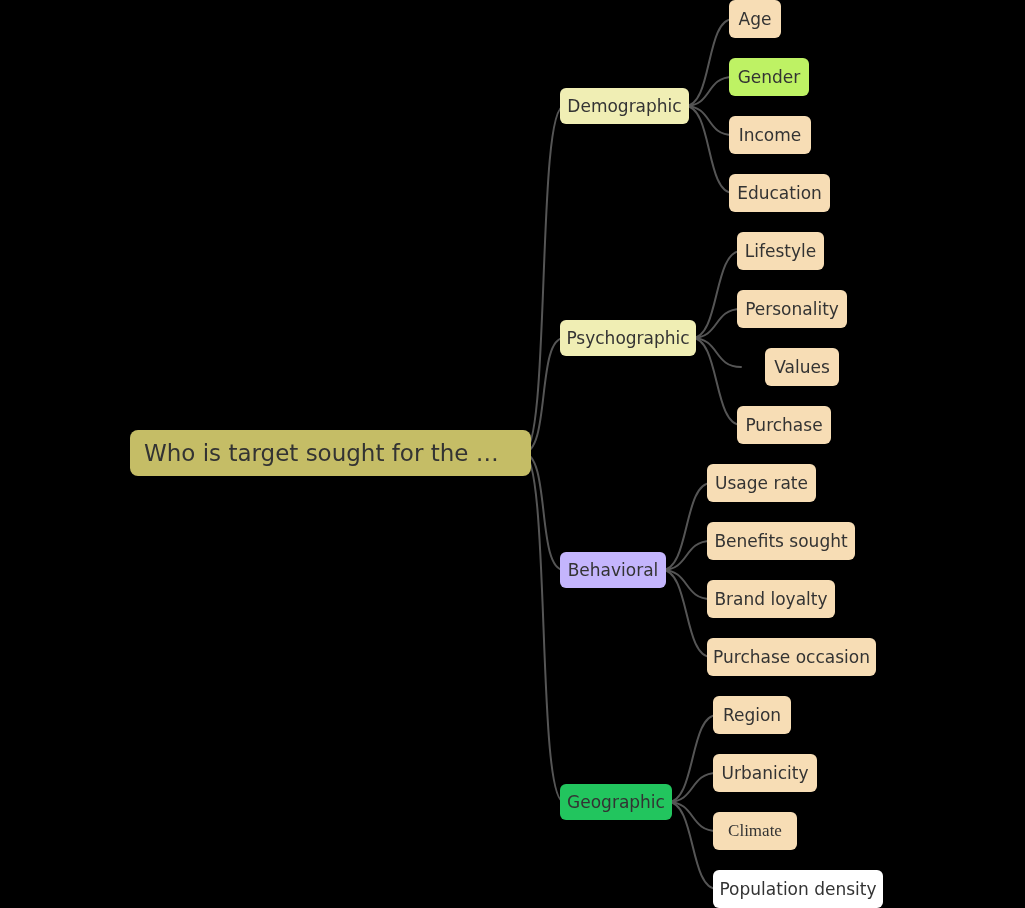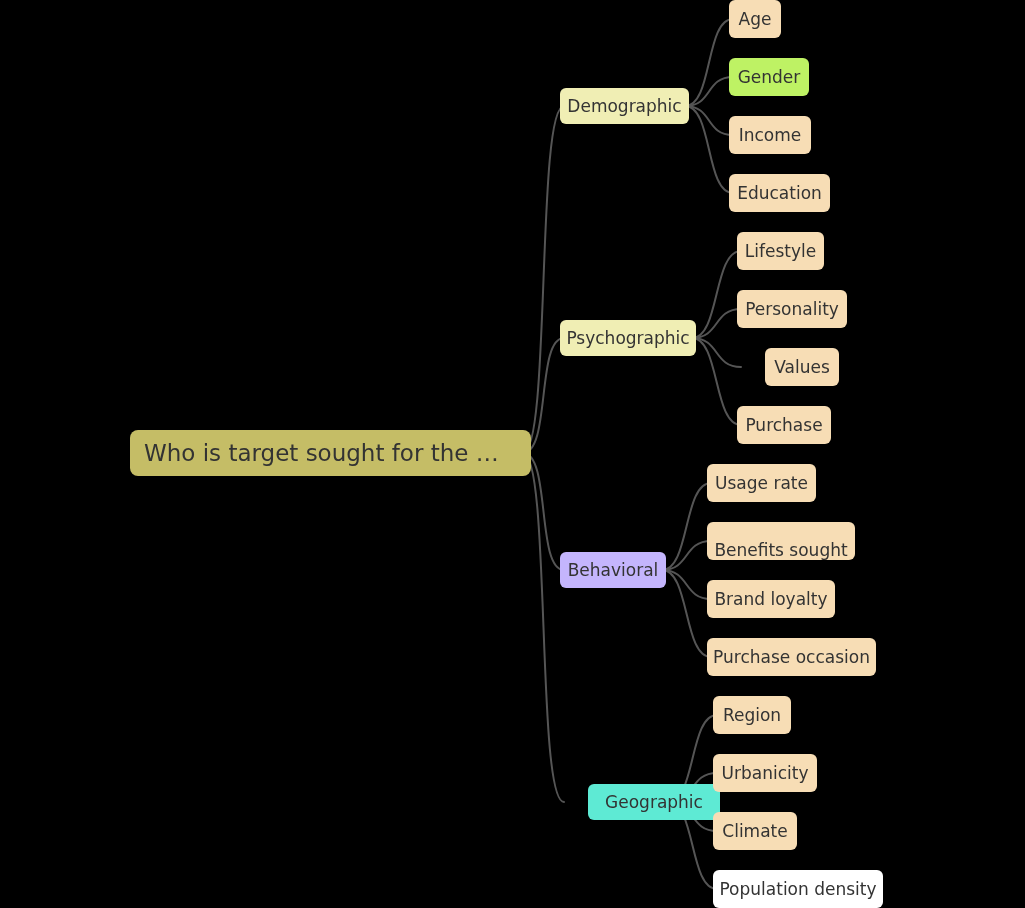--- a/index.html
+++ b/index.html
@@ -107,39 +107,39 @@
       </div>
       <div class="node node-leaf" style="left: 737px; top: 406px; width: 94px; height: 38px; background: rgb(247, 221, 181);">
         <span>Purchase</span>
       </div>
       <div class="node node-branch" style="left: 560px; top: 552px; width: 106px; height: 36px; background: #c4b5fd;">
         <span>Behavioral</span>
       </div>
       <div class="node node-leaf" style="left: 707px; top: 464px; width: 109px; height: 38px; background: rgb(247, 221, 181);">
         <span>Usage rate</span>
       </div>
-      <div class="node node-leaf" style="left: 707px; top: 522px; width: 148px; height: 38px; background: rgb(247, 221, 181); align-items: flex-end;">
+      <div class="node node-leaf" style="left: 707px; top: 522px; width: 148px; height: 38px; background: rgb(247, 221, 181);">
         <span>Benefits sought</span>
       </div>
       <div class="node node-leaf" style="left: 707px; top: 580px; width: 128px; height: 38px; background: rgb(247, 221, 181);">
         <span>Brand loyalty</span>
       </div>
       <div class="node node-leaf" style="left: 707px; top: 638px; width: 169px; height: 38px; background: rgb(247, 221, 181);">
         <span>Purchase occasion</span>
       </div>
-      <div class="node node-branch" style="left: 588px; top: 784px; width: 132px; height: 36px; background: #5eead4;">
+      <div class="node node-branch" style="left: 560px; top: 784px; width: 112px; height: 36px; background: #22c55e;">
         <span>Geographic</span>
       </div>
       <div class="node node-leaf" style="left: 713px; top: 696px; width: 78px; height: 38px; background: rgb(247, 221, 181);">
         <span>Region</span>
       </div>
       <div class="node node-leaf" style="left: 713px; top: 754px; width: 104px; height: 38px; background: rgb(247, 221, 181);">
         <span>Urbanicity</span>
       </div>
-      <div class="node node-leaf" style="left: 713px; top: 812px; width: 84px; height: 38px; background: rgb(247, 221, 181);">
+      <div class="node node-leaf" style="left: 713px; top: 812px; width: 84px; height: 38px; background: rgb(247, 221, 181); font-family: Liberation Serif, serif;">
         <span>Climate</span>
       </div>
       <div class="node node-leaf" style="left: 713px; top: 870px; width: 170px; height: 38px; background: #ffffff;">
         <span>Population density</span>
       </div>
       <div class="node node-root" style="left: 130px; top: 430px; width: 401px; height: 46px; background: rgb(197, 189, 102);">
         <span>Who is target sought for the …</span>
       </div>
     </div>
 </div>

